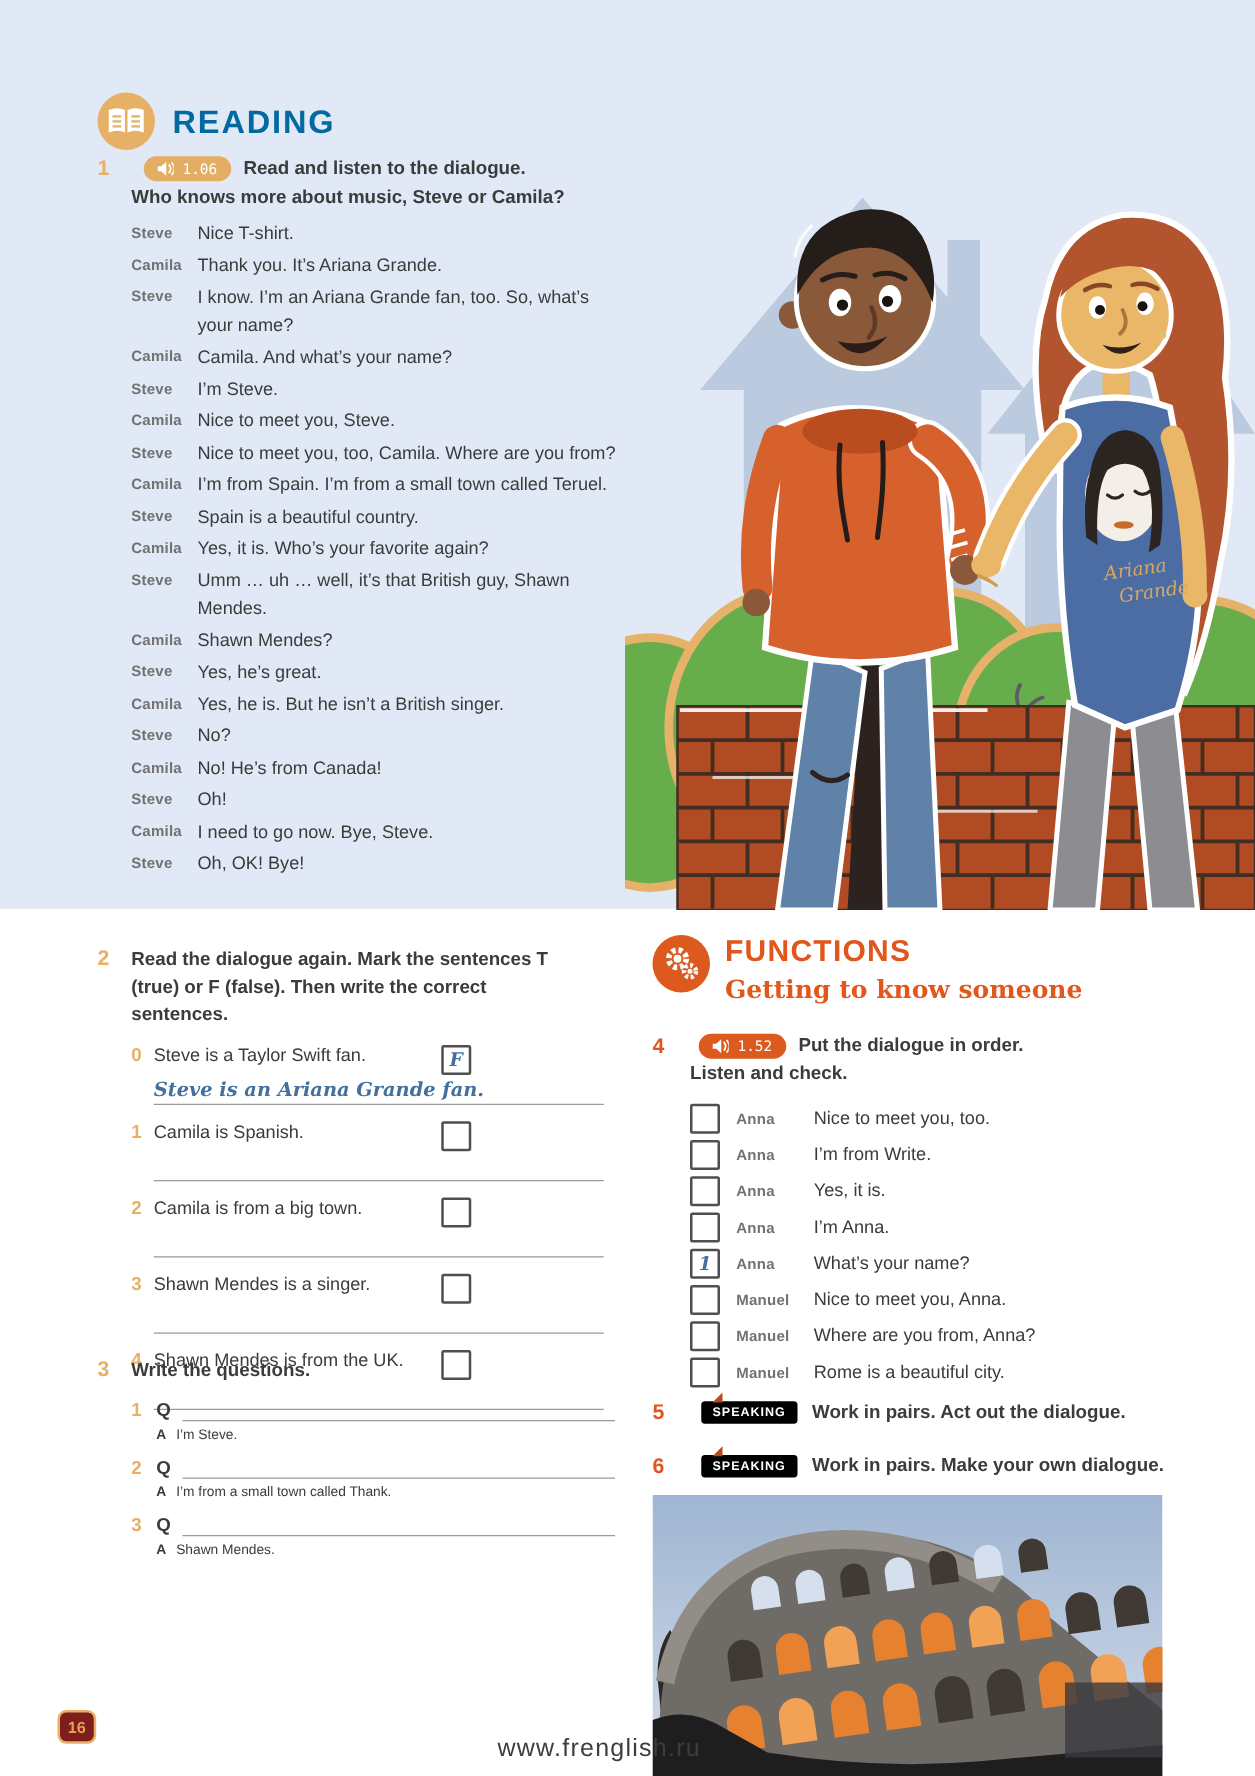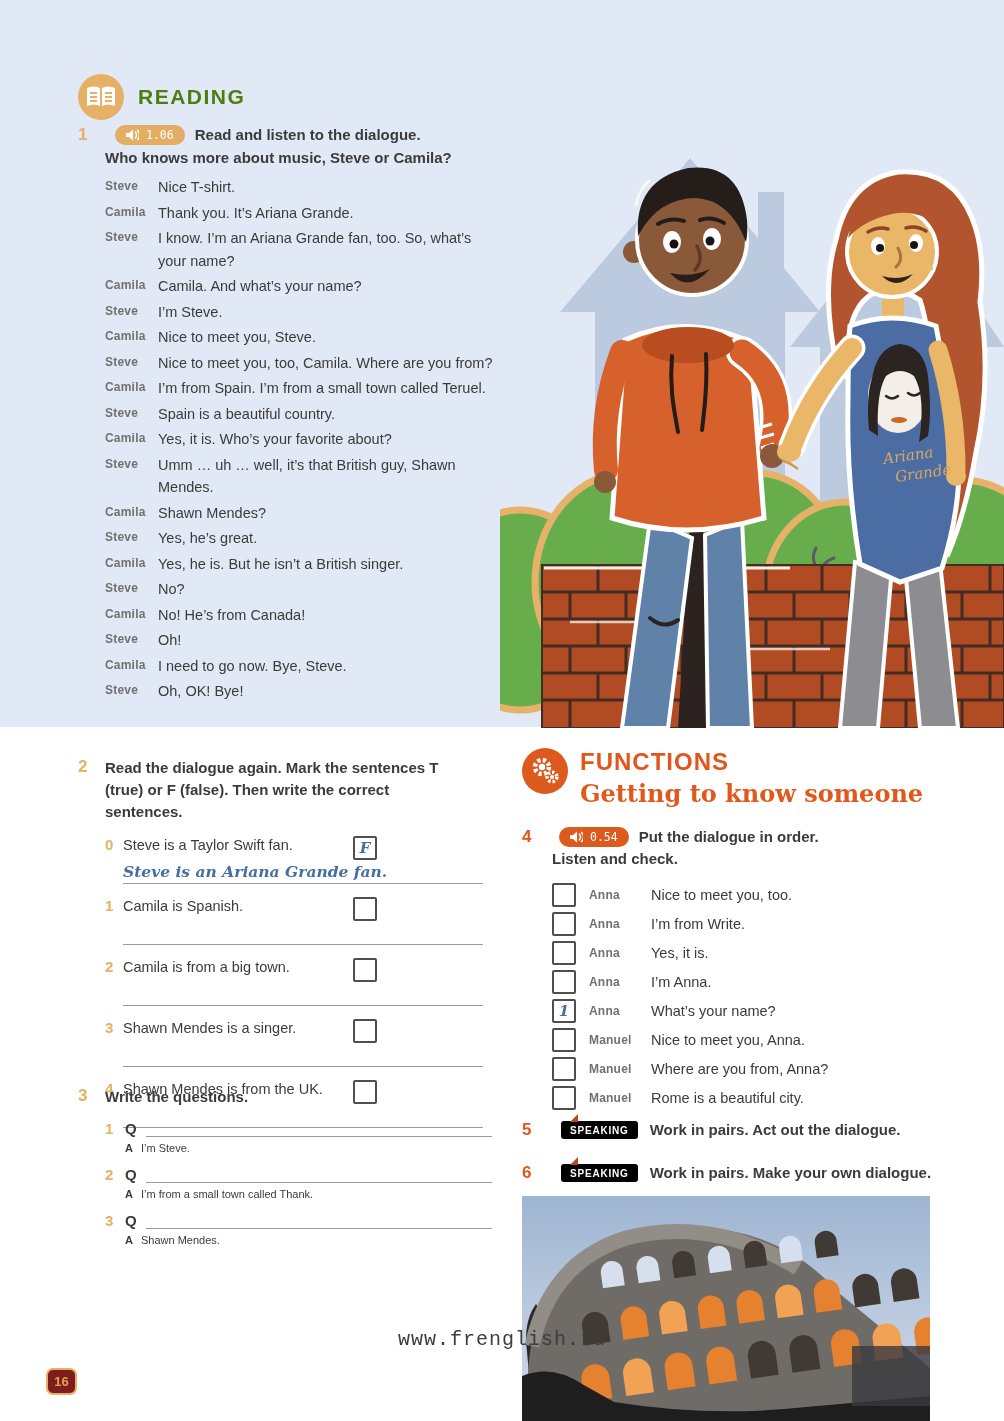--- a/index.html
+++ b/index.html
@@ -5,23 +5,23 @@
   html,body{margin:0;padding:0;background:#fff;}
   .page{position:relative;width:1004px;height:1421px;background:#ffffff;overflow:hidden;
         font-family:"Liberation Sans",sans-serif;color:#3b3b3b;}
   .blue-panel{position:absolute;left:0;top:0;width:1004px;height:727px;background:#e2e9f6;}
 
   
   .sec-head{position:absolute;display:flex;align-items:center;gap:14px;}
   .icon-circle{width:46px;height:46px;border-radius:50%;display:flex;align-items:center;justify-content:center;flex:none;}
   .icon-circle.tan{background:#e6b066;}
   .icon-circle.orange{background:#dd5a1e;}
-  .reading-title{color:#4d7c0f;font-size:21px;font-weight:bold;letter-spacing:1.5px;}
+  .reading-title{color:#0369a1;font-size:26px;font-weight:bold;letter-spacing:1.5px;}
   .functions-title{color:#e0561c;font-size:24px;font-weight:bold;letter-spacing:1px;}
-  .functions-sub{font-family:"DejaVu Serif",serif;font-weight:bold;color:#e2581c;font-size:24px;margin-top:3px;}
+  .functions-sub{font-family:"DejaVu Serif",serif;font-weight:bold;color:#e2581c;font-size:20px;margin-top:3px;}
 
   
   .ex-num{font-weight:bold;font-size:17px;width:27px;flex:none;}
   .ex-num.gold{color:#e6b066;}
   .ex-num.orange{color:#e0561c;}
   .instr{font-weight:bold;font-size:15px;color:#3b3b3b;line-height:22px;}
   .audio-badge{display:inline-flex;align-items:center;gap:7px;color:#fff;border-radius:12px;
                padding:3px 11px;font-family:"DejaVu Sans Mono",monospace;font-size:11.5px;flex:none;}
   .audio-badge.tan{background:#e3ae63;}
   .audge-orange,.audio-badge.orange{background:#dd5a1e;}
@@ -69,21 +69,21 @@
   .ord-txt{font-size:14.5px;}
   .ex5{position:absolute;left:522px;top:1119px;width:460px;}
   .ex6{position:absolute;left:522px;top:1162px;width:460px;}
   .sp-row{display:flex;align-items:center;gap:12px;}
 
   .photo{position:absolute;left:522px;top:1196px;width:408px;height:225px;}
 
   .pagenum{position:absolute;left:46px;top:1368px;width:27px;height:23px;border:2px solid #e6b066;
            border-radius:7px;color:#dfa452;font-weight:bold;font-size:13px;
            display:flex;align-items:center;justify-content:center;background:#7f1d1d;}
-  .watermark{position:absolute;left:398px;top:1328px;font-family:Liberation Mono, monospace;
+  .watermark{position:absolute;left:398px;top:1388px;font-family:Liberation Sans, sans-serif;
              font-size:20px;color:#3d3d3d;letter-spacing:1px;z-index:9;}
   .illus{position:absolute;left:500px;top:140px;}
 </style>
 </head>
 <body>
 
 <div class="page">
   <div class="blue-panel"></div>
 
   <svg class="illus" width="504" height="588" viewBox="0 0 504 588">
@@ -240,21 +240,21 @@
         <div class="dlg-txt">I’m from Spain. I’m from a small town called Teruel.</div>
       </div>
 
       <div class="dlg-row">
         <div class="dlg-spk">Steve</div>
         <div class="dlg-txt">Spain is a beautiful country.</div>
       </div>
 
       <div class="dlg-row">
         <div class="dlg-spk">Camila</div>
-        <div class="dlg-txt">Yes, it is. Who’s your favorite about?</div>
+        <div class="dlg-txt">Yes, it is. Who’s your favorite again?</div>
       </div>
 
       <div class="dlg-row">
         <div class="dlg-spk">Steve</div>
         <div class="dlg-txt">Umm … uh … well, it’s that British guy, Shawn Mendes.</div>
       </div>
 
       <div class="dlg-row">
         <div class="dlg-spk">Camila</div>
         <div class="dlg-txt">Shawn Mendes?</div>
@@ -430,21 +430,21 @@
   </div>
 
   <div class="ex4">
     <div class="ex1-row">
       <div class="ex-num orange">4</div>
       <div class="audio-badge orange">
         <svg width="13" height="12" viewBox="0 0 13 12">
           <path d="M0,4 h3 l4,-3.6 v11.2 l-4,-3.6 h-3 z" fill="#fff"></path>
           <path d="M9,2.5 q3,3.5 0,7 M11.3,1 q4.4,5 0,10" stroke="#fff" stroke-width="1.4" fill="none"></path>
         </svg>
-        <span>0.54</span>
+        <span>1.52</span>
       </div>
       <div class="instr">Put the dialogue in order.</div>
     </div>
     <div class="instr line2">Listen and check.</div>
 
     <div class="ord-rows">
       <div class="ord-row">
         <div class="cbox">
           <span class="hand"></span>
         </div>

